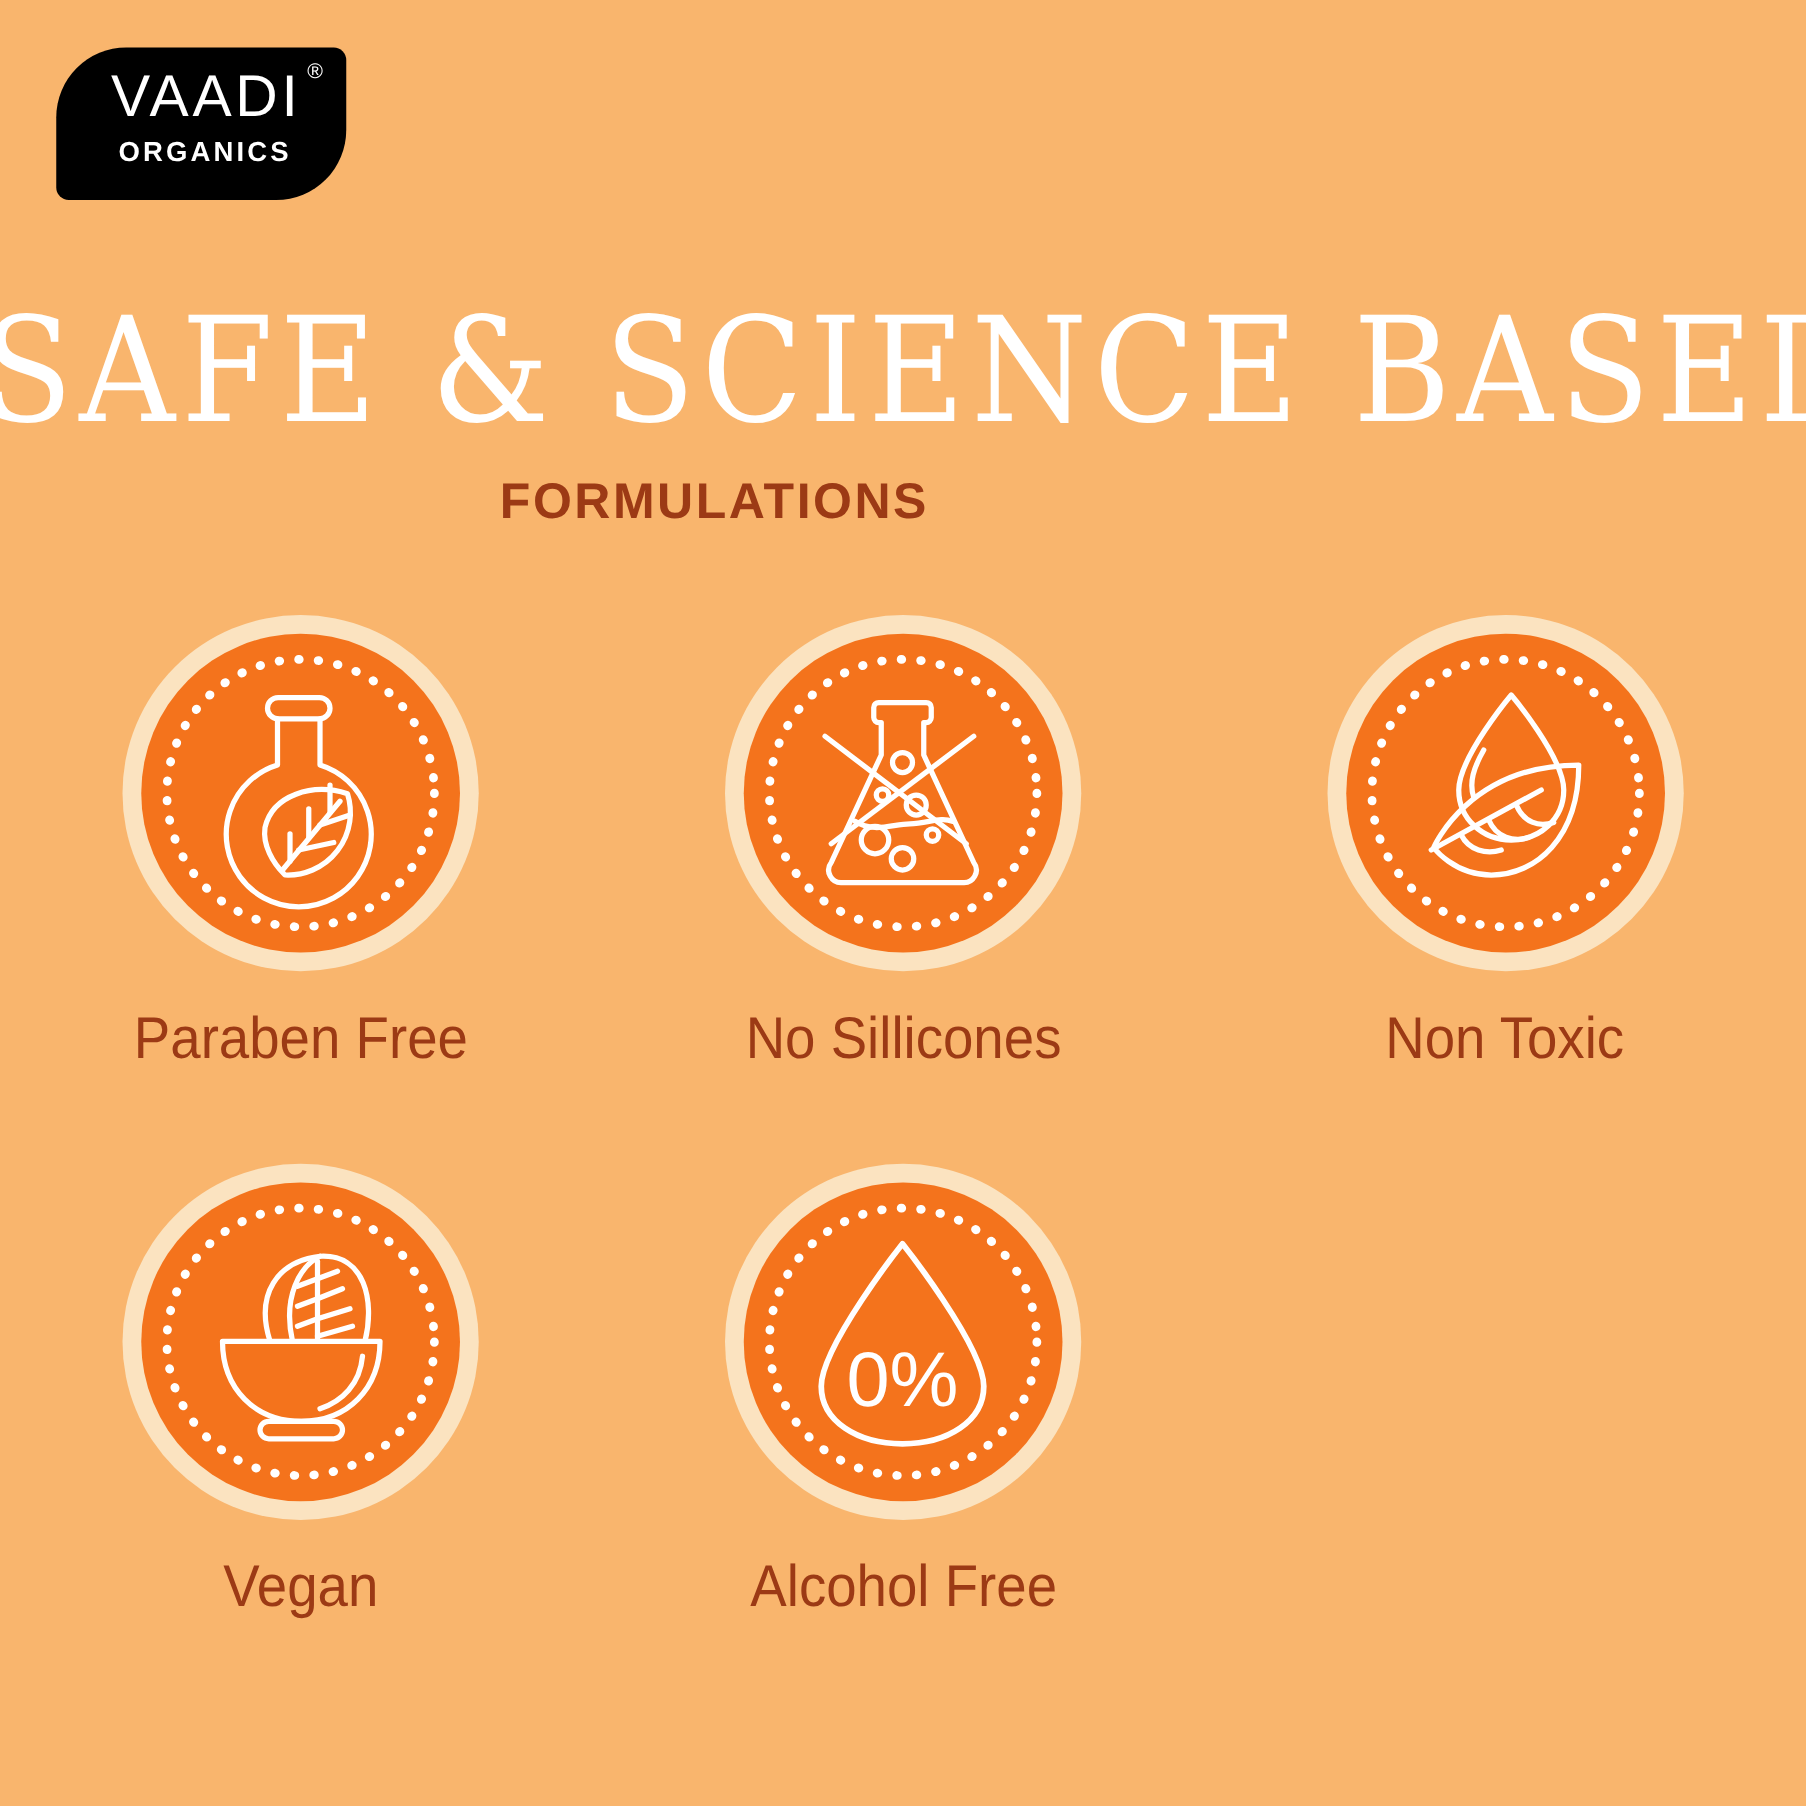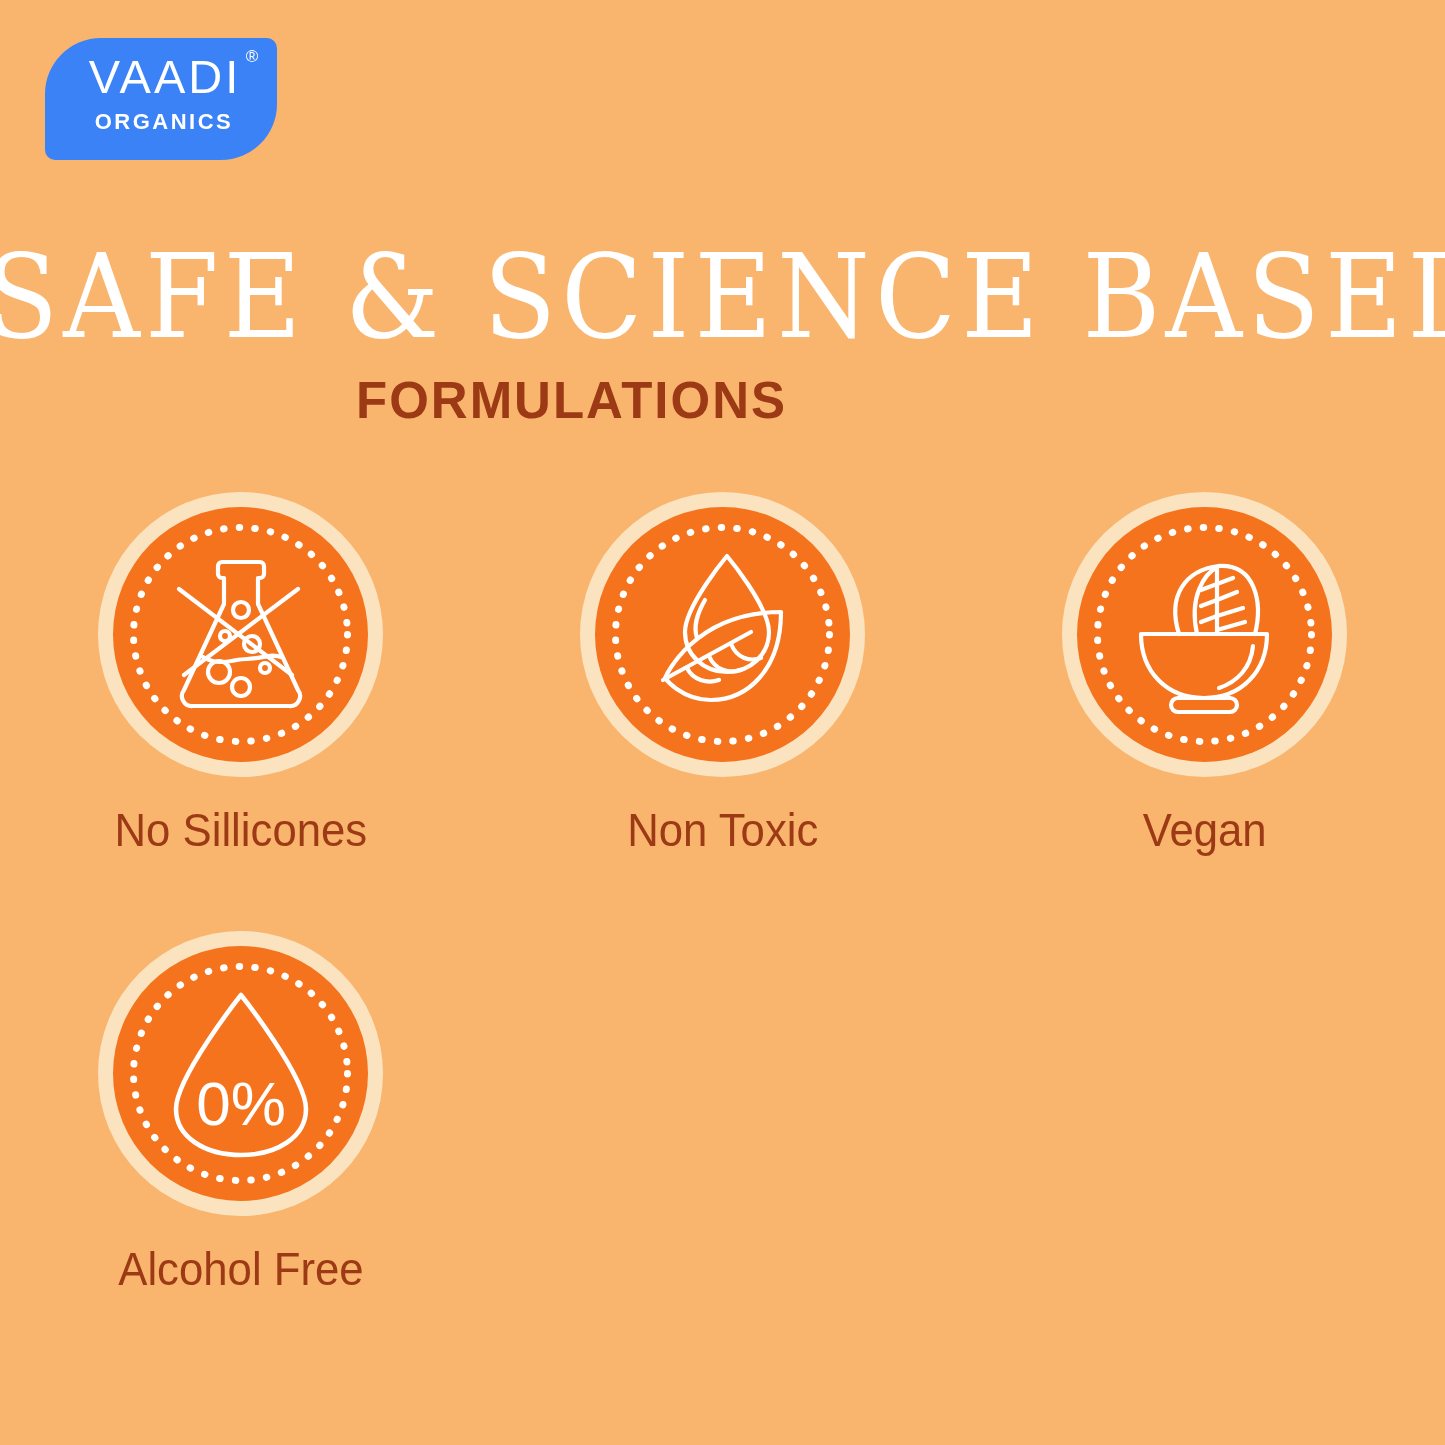--- a/index.html
+++ b/index.html
@@ -15,21 +15,21 @@
     position: relative;
   }
 
   
   #logo {
     position: absolute;
     left: 45px;
     top: 38px;
     width: 232px;
     height: 122px;
-    background: #3b82f6;
+    background: #000000;
     border-radius: 56px 10px 56px 10px;
     box-sizing: border-box;
     padding: 12px 0 0 0;
     text-align: center;
   }
   #logo-wordmark {
     position: relative;
     display: inline-block;
     color: #FFFFFF;
     font-family: "Liberation Sans", sans-serif;
@@ -79,21 +79,21 @@
   }
   #subhead {
     position: absolute;
     left: 0;
     top: 373px;
     width: 1143px;
     text-align: center;
     color: #9C3A15;
     font-family: "Liberation Sans", sans-serif;
     font-weight: 700;
-    font-size: 51px;
+    font-size: 40px;
     line-height: 56px;
     letter-spacing: 2px;
   }
 
   
   #grid {
     position: absolute;
     left: 0;
     top: 492px;
     width: 1445px;
@@ -168,20 +168,43 @@
   <div id="logo-sub">ORGANICS</div>
 </div>
 
 <div id="headline-wrap">
   <span id="headline">SAFE &amp; SCIENCE BASED</span>
 </div>
 <div id="subhead">FORMULATIONS</div>
 
 <div id="grid">
 
+  <div class="cell">
+    <div class="badge">
+      <div class="badge-inner">
+        <svg class="badge-dots" viewBox="0 0 255 255">
+          <circle cx="127.5" cy="127.5" r="107" fill="none" stroke="#FFFFFF" stroke-width="7" stroke-linecap="round" stroke-dasharray="0.5 15.2"></circle>
+        </svg>
+        <div class="badge-art">
+          <svg viewBox="0 0 190 190" fill="none" stroke="#FFFFFF" stroke-width="4.2" stroke-linecap="round" stroke-linejoin="round">
+            <rect x="68" y="18" width="50" height="17" rx="8.5"></rect>
+            <path d="M76 35 V72 A58 58 0 1 0 110 72 V35"></path>
+            <path d="M132 95 A50 50 0 0 1 82 160 C 72 150 64 136 66 122 C 72 96 104 86 132 95 Z"></path>
+            <path d="M126 101 L 80 156"></path>
+            <path d="M118 110 L 118 88"></path>
+            <path d="M110 120 L 134 112"></path>
+            <path d="M101 130 L 101 107"></path>
+            <path d="M93 140 L 121 134"></path>
+            <path d="M86 149 L 86 127"></path>
+          </svg>
+        </div>
+      </div>
+    </div>
+    <div class="label">Paraben Free</div>
+  </div>
 
   <div class="cell">
     <div class="badge">
       <div class="badge-inner">
         <svg class="badge-dots" viewBox="0 0 255 255">
           <circle cx="127.5" cy="127.5" r="107" fill="none" stroke="#FFFFFF" stroke-width="7" stroke-linecap="round" stroke-dasharray="0.5 15.2"></circle>
         </svg>
         <div class="badge-art">
           <svg viewBox="0 0 190 190" fill="none" stroke="#FFFFFF" stroke-width="4.2" stroke-linecap="round" stroke-linejoin="round">
             <path d="M76 22 h38 a4 4 0 0 1 4 4 v8 a4 4 0 0 1 -4 4 h-2 v26 L152 150

